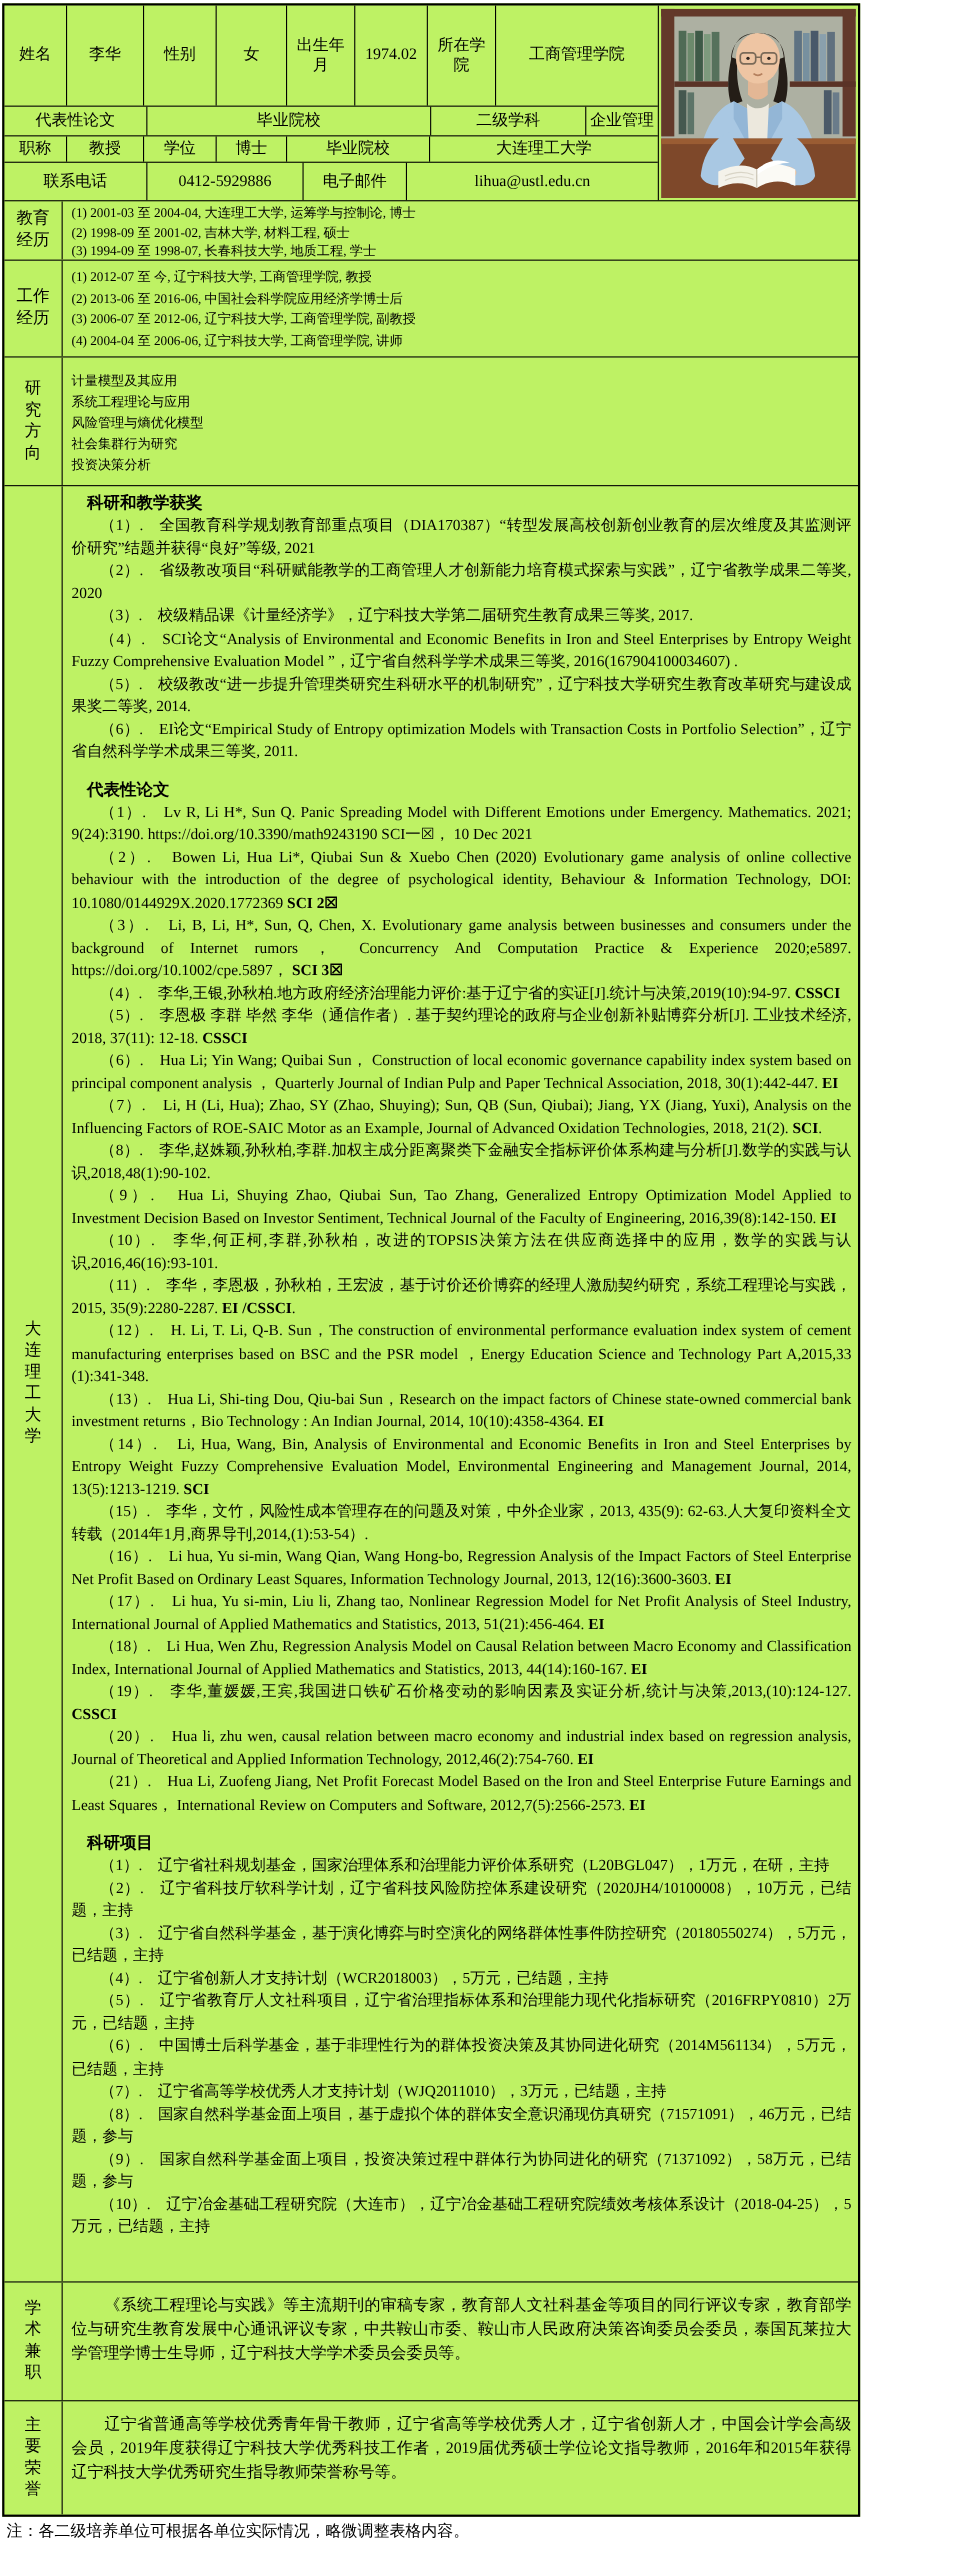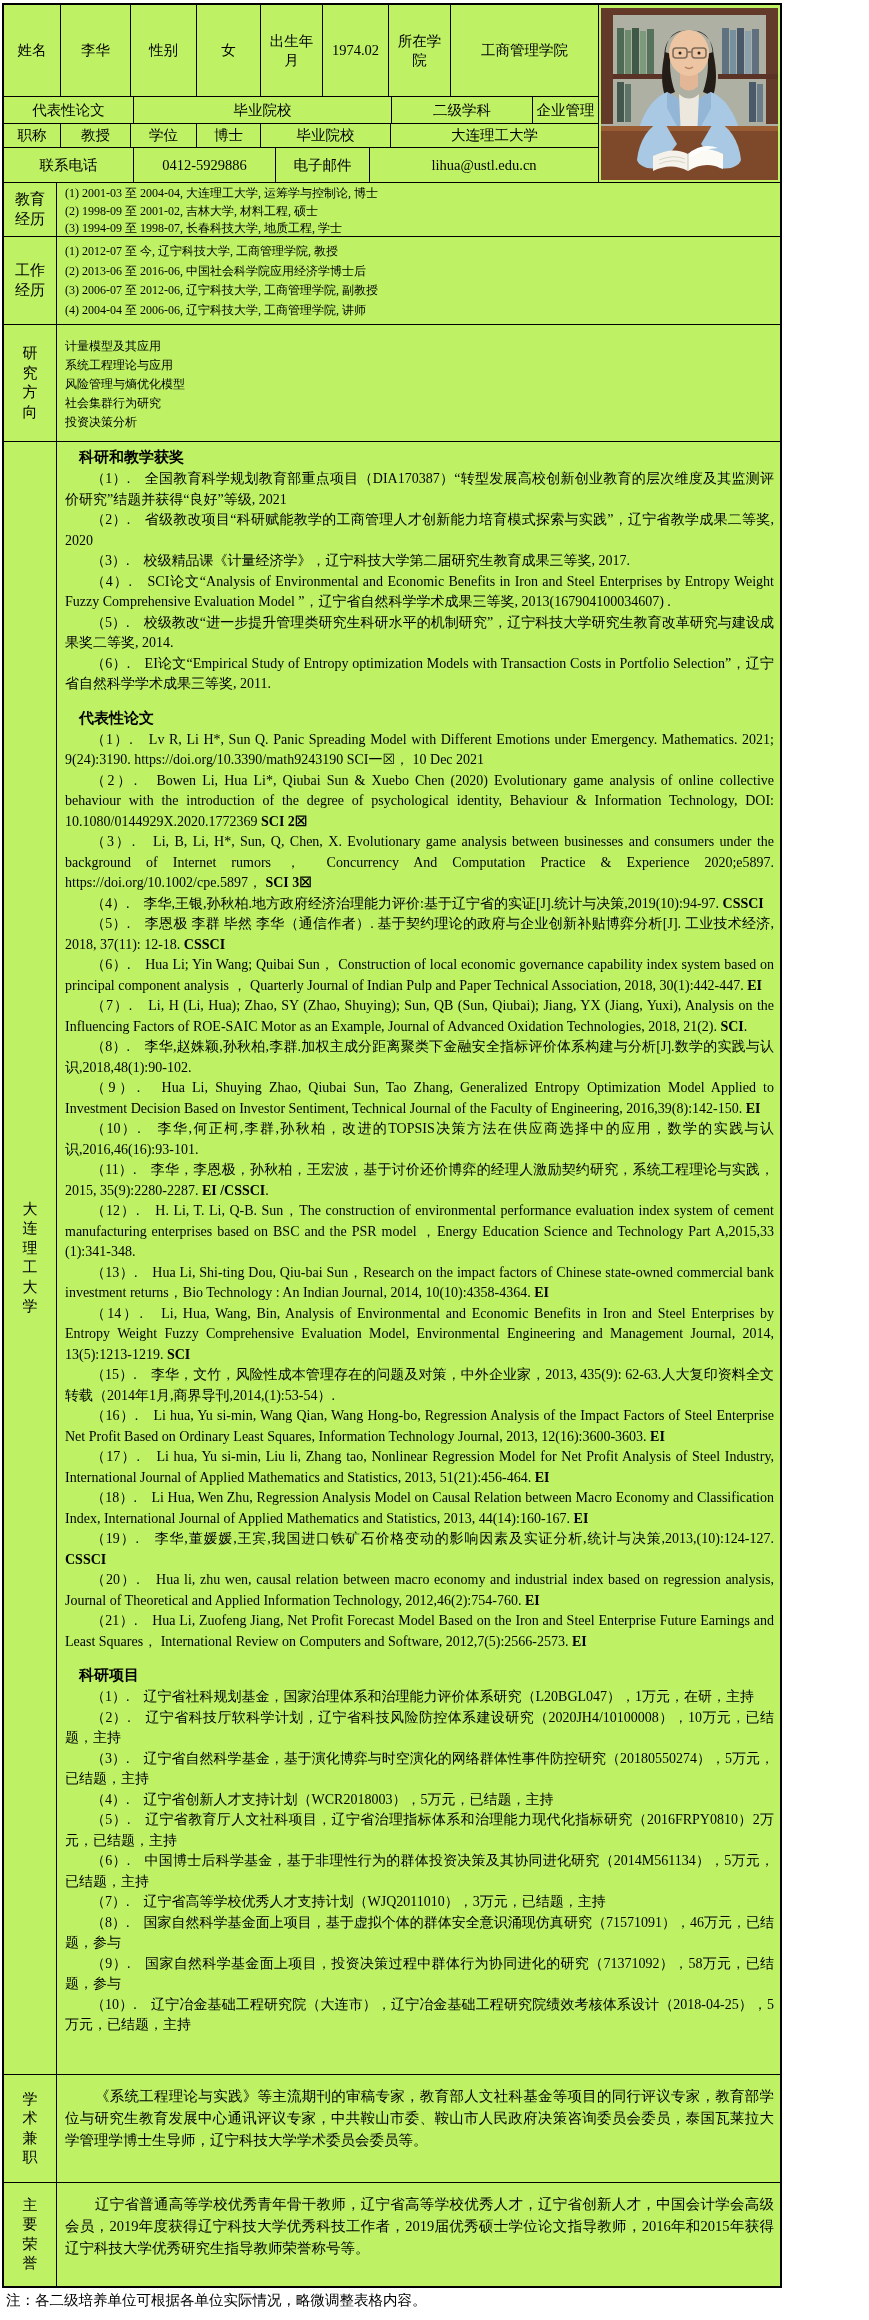--- a/index.html
+++ b/index.html
@@ -175,21 +175,21 @@
     <div class="sec" style="height:1633px">
       <div class="seclabel">
         <span class="lab1">大连理工大学</span>
       </div>
       <div class="seccontent">
         <div class="subhead">科研和教学获奖</div>
         <div>
             <p class="item">（1）.　全国教育科学规划教育部重点项目（DIA170387）“转型发展高校创新创业教育的层次维度及其监测评价研究”结题并获得“良好”等级, 2021</p>
             <p class="item">（2）.　省级教改项目“科研赋能教学的工商管理人才创新能力培育模式探索与实践”，辽宁省教学成果二等奖, 2020</p>
             <p class="item">（3）.　校级精品课《计量经济学》，辽宁科技大学第二届研究生教育成果三等奖, 2017.</p>
-            <p class="item">（4）.　SCI论文“Analysis of Environmental and Economic Benefits in Iron and Steel Enterprises by Entropy Weight Fuzzy Comprehensive Evaluation Model ”，辽宁省自然科学学术成果三等奖, 2013(167904100034607) .</p>
+            <p class="item">（4）.　SCI论文“Analysis of Environmental and Economic Benefits in Iron and Steel Enterprises by Entropy Weight Fuzzy Comprehensive Evaluation Model ”，辽宁省自然科学学术成果三等奖, 2016(167904100034607) .</p>
             <p class="item">（5）.　校级教改“进一步提升管理类研究生科研水平的机制研究”，辽宁科技大学研究生教育改革研究与建设成果奖二等奖, 2014.</p>
             <p class="item">（6）.　EI论文“Empirical Study of Entropy optimization Models with Transaction Costs in Portfolio Selection”，辽宁省自然科学学术成果三等奖, 2011.</p>
           </div>
         <div class="subhead gap">代表性论文</div>
         <div>
             <p class="item">（1）.　Lv R, Li H*, Sun Q. Panic Spreading Model with Different Emotions under Emergency. Mathematics. 2021; 9(24):3190. https://doi.org/10.3390/math9243190  SCI一☒， 10 Dec 2021</p>
             <p class="item">（2）.　Bowen Li, Hua Li*, Qiubai Sun &amp; Xuebo Chen (2020) Evolutionary game analysis of online collective behaviour with the introduction of the degree of psychological identity, Behaviour &amp; Information Technology, DOI: 10.1080/0144929X.2020.1772369  <b>SCI 2☒</b></p>
             <p class="item">（3）.　Li, B, Li, H*, Sun, Q, Chen, X. Evolutionary game analysis between businesses and consumers under the background of Internet rumors ， Concurrency And Computation Practice &amp; Experience 2020;e5897. https://doi.org/10.1002/cpe.5897，  <b>SCI 3☒</b></p>
             <p class="item">（4）.　李华,王银,孙秋柏.地方政府经济治理能力评价:基于辽宁省的实证[J].统计与决策,2019(10):94-97. <b>CSSCI</b></p>
             <p class="item">（5）.　李恩极 李群 毕然 李华（通信作者）. 基于契约理论的政府与企业创新补贴博弈分析[J]. 工业技术经济, 2018, 37(11): 12-18. <b>CSSCI</b></p>

